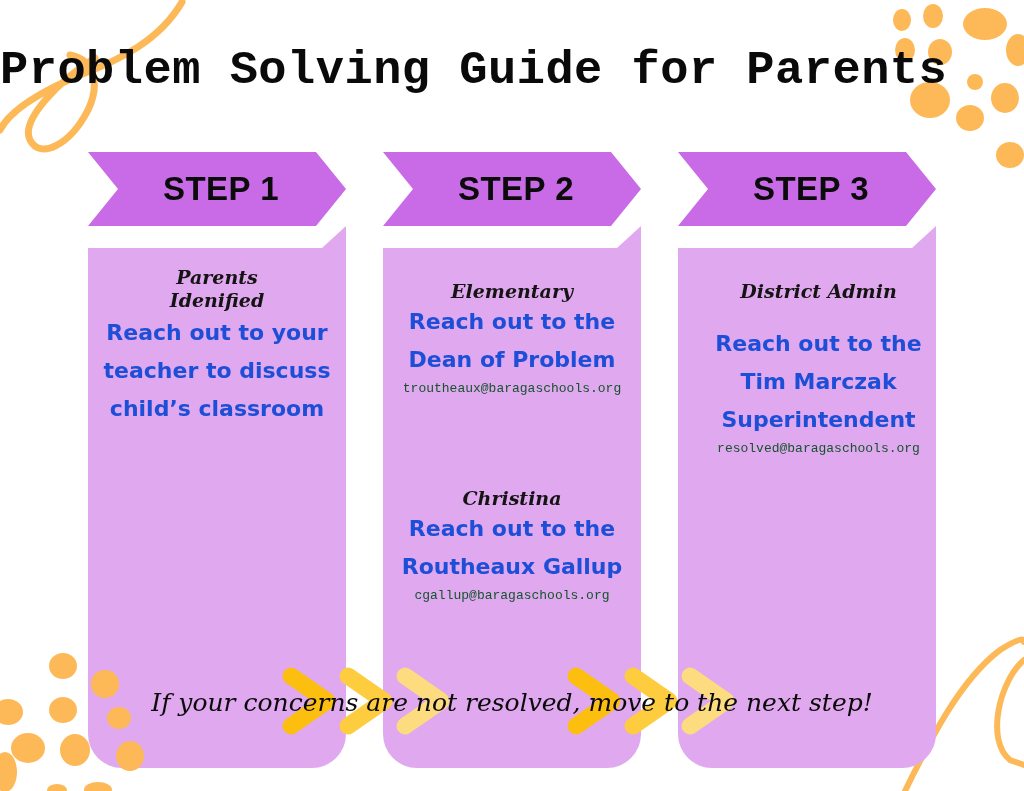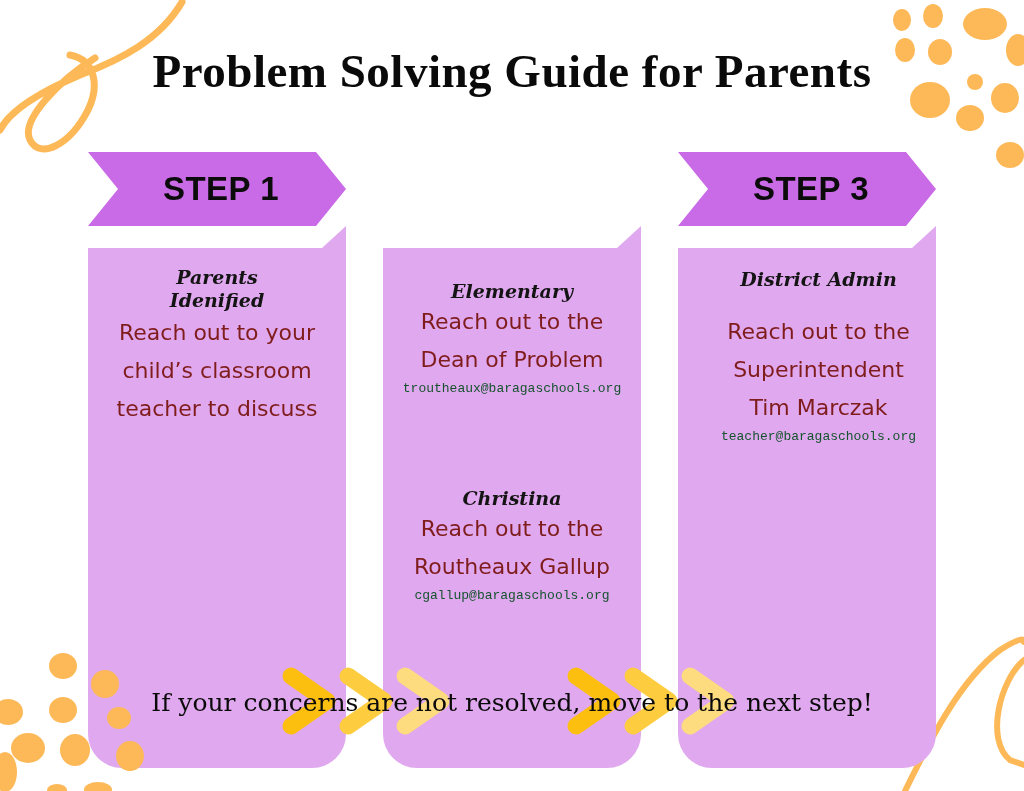--- a/index.html
+++ b/index.html
@@ -2,22 +2,22 @@
 <html><head>
 <meta charset="utf-8">
 <style>
   * { margin: 0; padding: 0; box-sizing: border-box; }
   html, body { width: 1024px; height: 791px; overflow: hidden; background: #ffffff; }
   body { position: relative; font-family: "DejaVu Sans", sans-serif; color: #111; }
 
   .deco { position: absolute; left: 0; top: 0; width: 1024px; height: 791px; pointer-events: none; }
 
   .title {
-    position: absolute; left: 0; top: 44px; width: 1024px; text-align: center;
-    font-family: Liberation Serif, serif; font-weight: bold; font-size: 47px;
+    position: absolute; left: 0; top: 44px; width: 1024px; text-align: left;
+    font-family: Liberation Mono, monospace; font-weight: bold; font-size: 47px;
     letter-spacing: 0.5px; color: #0a0a0a; z-index: 3;
   }
 
   .col { position: absolute; top: 152px; width: 258px; height: 616px; }
   .col1 { left: 88px; }
   .col2 { left: 383px; }
   .col3 { left: 678px; }
 
   .banner {
     position: absolute; left: 0; top: 0; width: 258px; height: 74px;
@@ -36,30 +36,30 @@
     clip-path: polygon(0 22px, 234px 22px, 258px 0, 258px 100%, 0 100%);
     border-bottom-left-radius: 34px; border-bottom-right-radius: 34px;
   }
   .card-inner { position: absolute; left: 0; top: 0; width: 258px; text-align: center; }
 
   .script {
     font-family: "DejaVu Serif", serif; font-style: italic; font-weight: bold;
     font-size: 19px; color: #141414; line-height: 23px;
   }
   .body-text {
-    font-family: "DejaVu Sans", sans-serif; font-size: 22px; color: #7f1d1d;
-    line-height: 38px; font-weight: normal;
+    font-family: "DejaVu Sans", sans-serif; font-size: 22px; color: #1d4ed8;
+    line-height: 38px; font-weight: bold;
   }
   .email {
     font-family: Liberation Mono, monospace; font-size: 13px; color: #14532d; line-height: 20px;
   }
 
   .footer-note {
     position: absolute; left: 0; top: 688px; width: 1024px; text-align: center;
-    font-family: "DejaVu Serif", serif; font-size: 25px;
+    font-family: "DejaVu Serif", serif; font-style: italic; font-size: 25px;
     color: #0a0a0a; z-index: 4;
   }
 </style>
 </head>
 <body>
 
 <svg class="deco" viewBox="0 0 1024 791" xmlns="http://www.w3.org/2000/svg">
 
   <path d="M182 2 C 160 40, 120 60, 80 75 C 40 92, 10 110, 0 130 M 95 58 C 60 80, 20 120, 30 140 C 40 160, 70 145, 88 110 C 100 85, 95 60, 70 55" fill="none" stroke="#fdb957" stroke-width="7" stroke-linecap="round"></path>
 
@@ -101,28 +101,31 @@
     <span>STEP 1</span>
   </div>
   <div class="card">
     <div class="card-inner" style="top:40px;">
       <div class="script">
         <div>Parents</div>
         <div>Idenified</div>
       </div>
       <div class="body-text" style="margin-top:2px;">
         <div>Reach out to your</div>
+        <div>teacher to discuss</div>
         <div>child’s classroom</div>
-        <div>teacher to discuss</div>
       </div>
     </div>
   </div>
 </div>
 
 <div class="col col2">
+  <div class="banner">
+    <span>STEP 2</span>
+  </div>
   <div class="card">
     <div class="card-inner" style="top:54px;">
       <div class="script">Elementary</div>
       <div class="body-text">
         <div>Reach out to the</div>
         <div>Dean of Problem</div>
       </div>
       <div class="email">troutheaux@baragaschools.org</div>
     </div>
     <div class="card-inner" style="top:261px;">
@@ -134,28 +137,28 @@
       <div class="email">cgallup@baragaschools.org</div>
     </div>
   </div>
 </div>
 
 <div class="col col3">
   <div class="banner">
     <span>STEP 3</span>
   </div>
   <div class="card">
-    <div class="card-inner" style="top:42px;padding-left:23px;">
+    <div class="card-inner" style="top:54px;padding-left:23px;">
       <div class="script">District Admin</div>
       <div class="body-text" style="margin-top:22px;">
         <div>Reach out to the</div>
+        <div>Tim Marczak</div>
         <div>Superintendent</div>
-        <div>Tim Marczak</div>
       </div>
-      <div class="email">teacher@baragaschools.org</div>
+      <div class="email">resolved@baragaschools.org</div>
     </div>
   </div>
 </div>
 
 <svg class="deco" style="z-index:3;" viewBox="0 0 1024 791" xmlns="http://www.w3.org/2000/svg">
   <g fill="none" stroke-width="17" stroke-linecap="round" stroke-linejoin="round">
     <polyline points="291,676 327,701 291,726" stroke="#fcbf0f"></polyline>
     <polyline points="348,676 384,701 348,726" stroke="#fdcd3f"></polyline>
     <polyline points="405,676 441,701 405,726" stroke="#fddc80"></polyline>
   </g>

